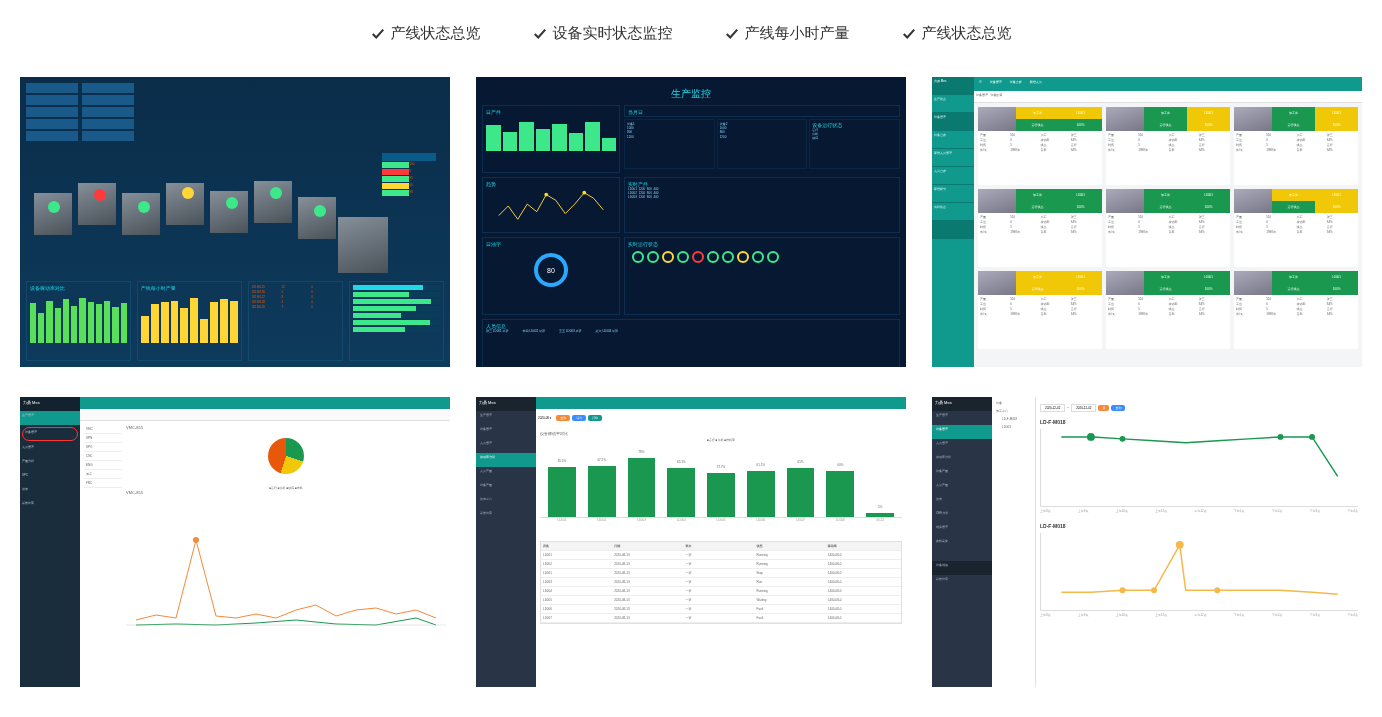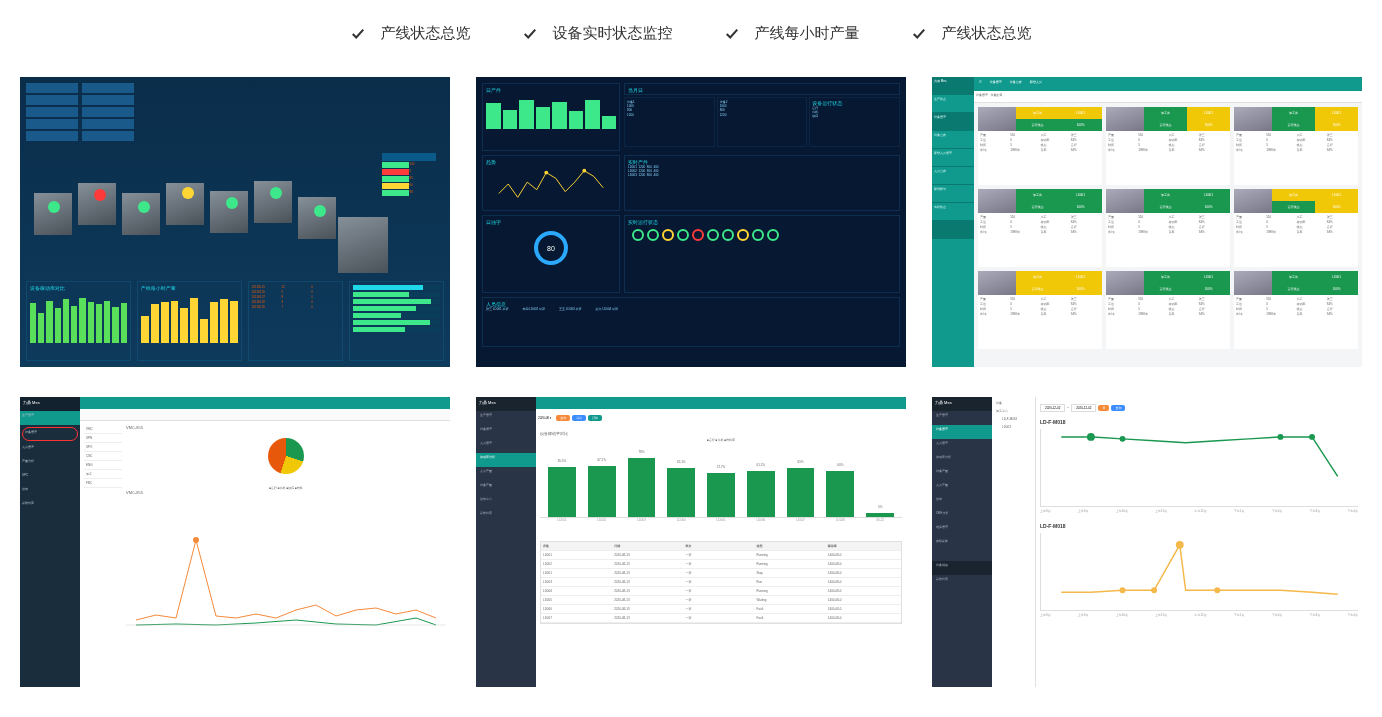--- a/index.html
+++ b/index.html
@@ -1,19 +1,19 @@
 <!DOCTYPE html>
 <html><head>
 <meta charset="utf-8">
 <style>
   * { box-sizing: border-box; margin: 0; padding: 0; }
   body { font-family: "Microsoft YaHei", Arial, sans-serif; background: #fff; width: 1382px; }
   
   .tabs { display: flex; justify-content: center; gap: 52px; padding: 24px 0 34px; }
-  .tab { display: flex; align-items: center; gap: 16px; font-size: 15px; color: #333; cursor: pointer; }
+  .tab { display: flex; align-items: center; gap: 6px; font-size: 15px; color: #333; cursor: pointer; }
   .check { width: 14px; height: 14px; }
   .check svg { width: 100%; height: 100%; }
   
   .grid { display: grid; grid-template-columns: repeat(3, 1fr); gap: 30px 26px; padding: 0 20px 30px; }
   .thumb { width: 100%; height: 290px; position: relative; overflow: hidden; }
   
   
   .t1 { background: linear-gradient(180deg, #0a2d4a 0%, #0e3a5c 100%); padding: 6px; }
   .t1-title { color: #1fd8e8; text-align: center; font-size: 11px; padding: 2px 0; letter-spacing: 2px; }
   .t1-top { display: flex; gap: 4px; height: 82px; }
@@ -303,20 +303,21 @@
             <div class="t1-prog-fill" style="width:88%;background:#3de88a"></div>
           </div>
         <div class="t1-prog">
             <div class="t1-prog-fill" style="width:60%;background:#3de88a"></div>
           </div>
       </div>
     </div>
   </div>
 
   <div class="thumb t2">
+    <div class="t2-title">生产监控</div>
     <div class="t2-grid">
       <div class="t2-panel" style="height:68px">
         <div class="t2-panel-h">日产件</div>
         <div class="t2-bars">
             <div class="t2-bar" style="height:80%"></div>
             <div class="t2-bar" style="height:60%"></div>
             <div class="t2-bar" style="height:90%"></div>
             <div class="t2-bar" style="height:70%"></div>
             <div class="t2-bar" style="height:85%"></div>
             <div class="t2-bar" style="height:55%"></div>

